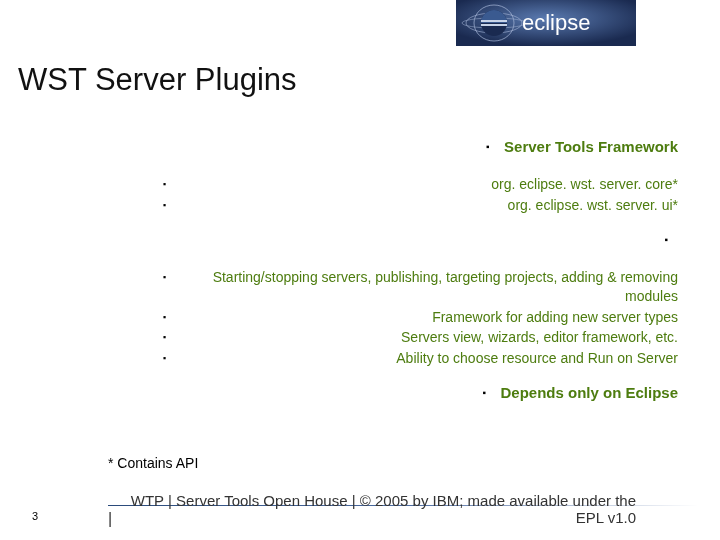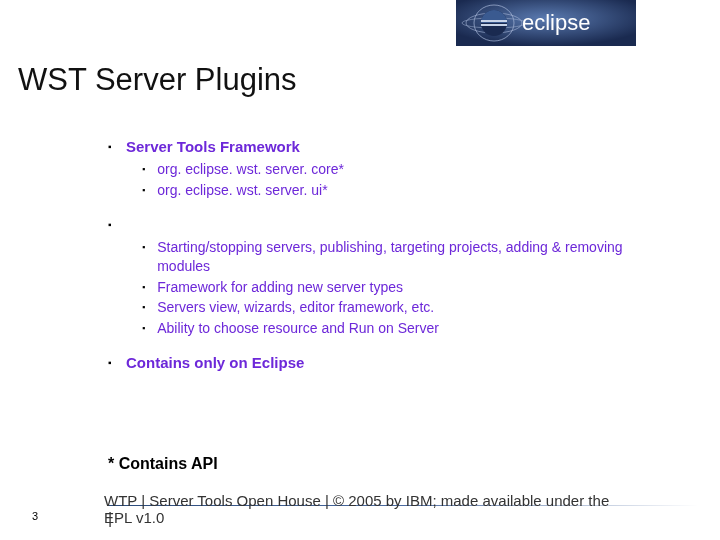--- a/index.html
+++ b/index.html
@@ -1,29 +1,29 @@
 <!DOCTYPE html>
 <html><head>
 <meta charset="utf-8">
 <style>
   * { margin: 0; padding: 0; box-sizing: border-box; }
   html, body { width: 720px; height: 540px; font-family: Arial, Helvetica, sans-serif; background: #fff; overflow: hidden; }
-  .slide { position: relative; width: 636px; height: 540px; }
+  .slide { position: relative; width: 636px; height: 540px; text-align: right; }
   .logo { position: absolute; top: 0; right: 0; width: 180px; height: 46px; }
   .title { position: absolute; left: 18px; top: 62px; font-size: 31px; font-weight: 400; color: #111; }
-  .content { position: absolute; left: 108px; top: 138px; width: 570px; color: #6d28d9; }
+  .content { position: absolute; left: 108px; top: 138px; width: 570px; color: #4d7c0f; }
   .lvl1 { list-style: none; }
   .lvl1 > li { margin-bottom: 16px; }
   .lvl1 > li::before { content: "\25AA"; color: #000; margin-right: 10px; font-size: 10px; vertical-align: 2px; }
   .lvl1-label { font-weight: bold; font-size: 15px; }
-  .lvl2 { list-style: none; margin-left: 34px; margin-top: 4px; }
+  .lvl2 { list-style: none; margin-left: 34px; margin-top: 19px; }
   .lvl2 > li { margin-bottom: 2px; font-size: 14px; font-weight: 400; line-height: 1.35; }
   .lvl2 > li::before { content: "\25AA"; color: #000; margin-right: 12px; font-size: 9px; vertical-align: 2px; }
   .lvl2 > li > span { display: inline-block; vertical-align: top; width: 500px; }
-  .footnote { position: absolute; left: 108px; top: 455px; font-size: 16px; color: #000; font-weight: bold; }
+  .footnote { position: absolute; left: 108px; top: 455px; font-size: 14px; color: #000; }
   .footer { position: absolute; left: 0; bottom: 12px; width: 100%; height: 30px; }
   .pagenum { position: absolute; left: 32px; bottom: 6px; font-size: 11px; color: #000; }
   .footer-bar { position: absolute; left: 108px; bottom: 22px; width: 590px; height: 1px; background: linear-gradient(to right, #2a4a7a 0%, #4a6aa0 50%, rgba(74,106,160,0) 100%); }
   .footer-text { position: absolute; left: 104px; bottom: 2px; font-size: 15px; color: #333; }
   .footer-sep { position: absolute; left: 108px; bottom: 0px; font-size: 16px; color: #333; }
 </style>
 </head>
 <body>
 
 <div class="slide">
@@ -59,21 +59,21 @@
       </li>
       <li>
         <ul class="lvl2">
           <li><span>Starting/stopping servers, publishing, targeting projects, adding &amp; removing modules</span></li>
           <li><span>Framework for adding new server types</span></li>
           <li><span>Servers view, wizards, editor framework, etc.</span></li>
           <li><span>Ability to choose resource and Run on Server</span></li>
         </ul>
       </li>
       <li>
-        <span class="lvl1-label">Contains only on Eclipse</span>
+        <span class="lvl1-label">Depends only on Eclipse</span>
       </li>
     </ul>
   </div>
 
   <div class="footnote">* Contains API</div>
 
   <div class="footer">
     <div class="pagenum">3</div>
     <div class="footer-bar"></div>
     <div class="footer-sep">|</div>

